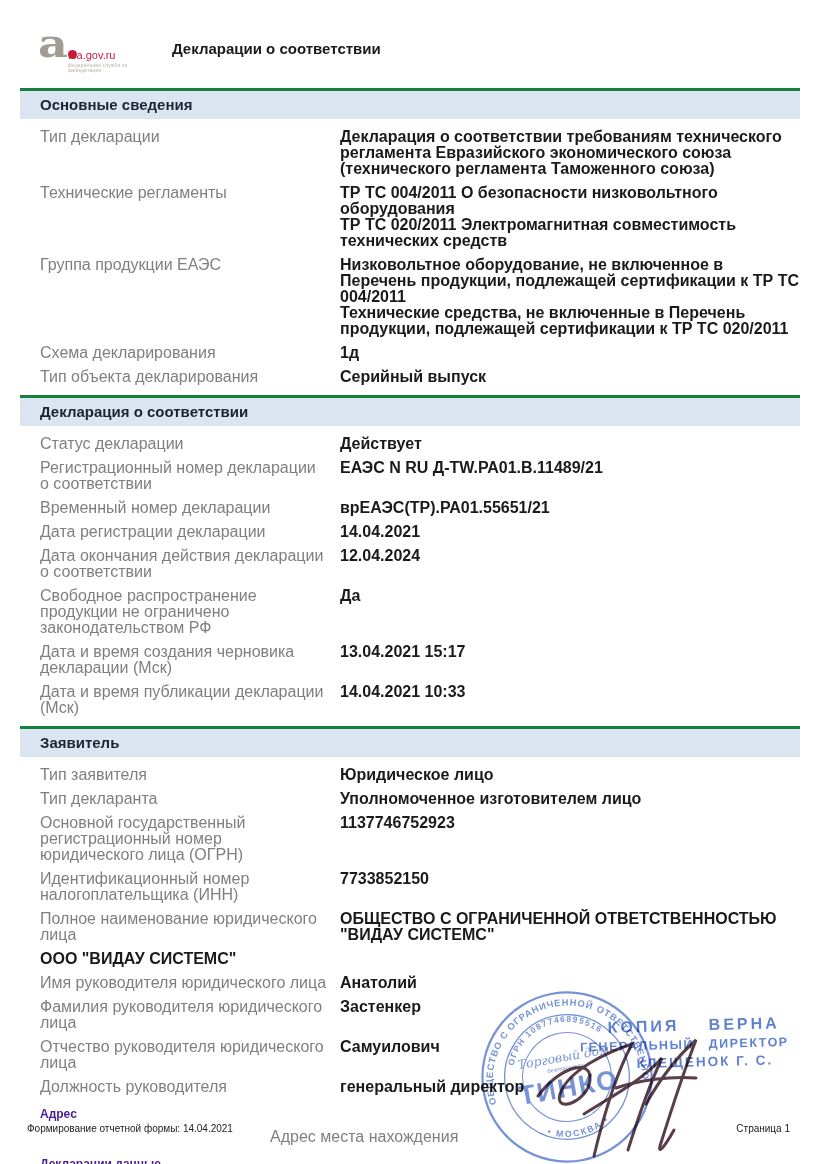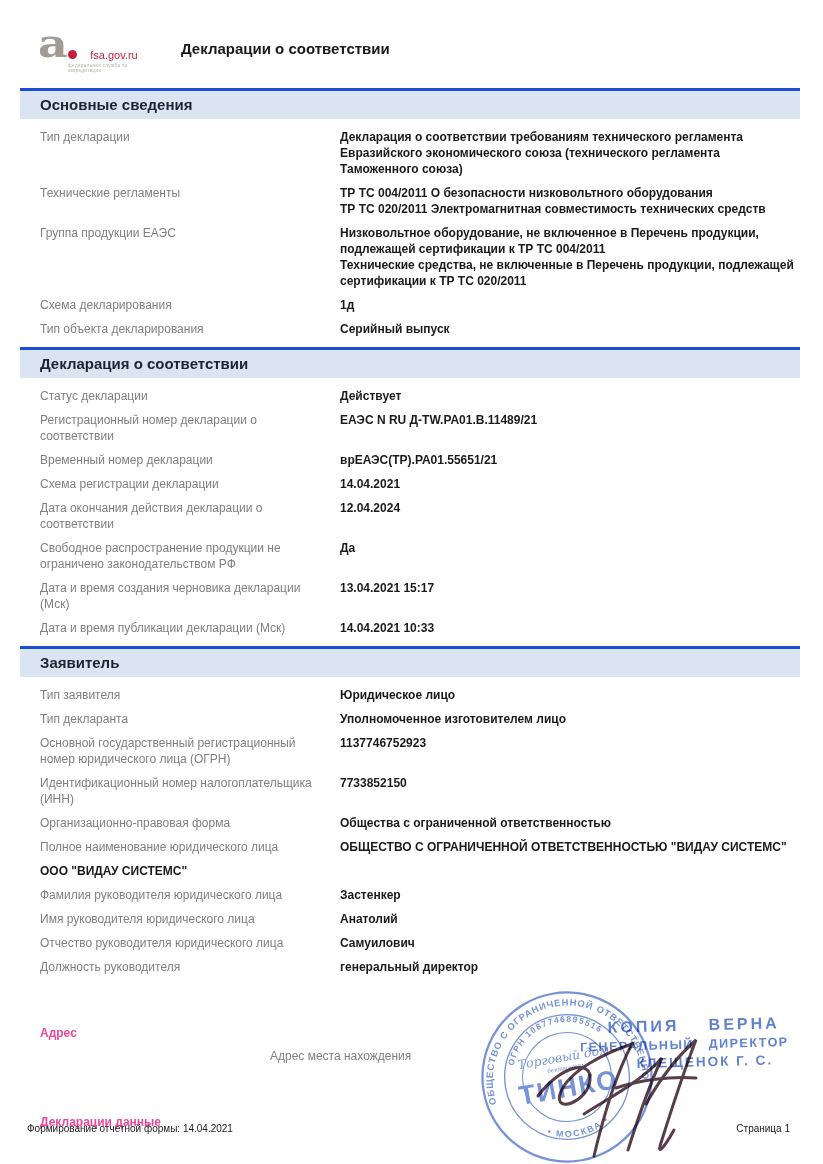--- a/index.html
+++ b/index.html
@@ -15,36 +15,36 @@
 
   
   .doc-header { display: flex; align-items: flex-start; padding: 26px 0 10px 20px; height: 88px; }
   .logo { width: 120px; position: relative; }
   .logo-a {
     font-family: "DejaVu Serif", serif;
     font-size: 40px; font-weight: bold; color: #a29b91; line-height: 34px;
     display: inline-block; transform: scaleX(1.15);
   }
   .logo-dot { display: inline-block; width: 9px; height: 9px; border-radius: 50%; background: #c41e3a; margin-left: 2px; vertical-align: -2px; }
-  .logo-domain { font-size: 11px; color: #c41e3a; margin-left: 28px; margin-top: -12px; text-align: center; }
+  .logo-domain { font-size: 11px; color: #c41e3a; margin-left: 28px; margin-top: -12px; }
   .logo-tagline { font-size: 4.5px; color: #b3aca3; margin-left: 28px; letter-spacing: .4px; margin-top: 2px; }
-  .doc-title { font-size: 15px; font-weight: bold; margin-left: 21px; margin-top: 14px; color: #1a1a1a; }
+  .doc-title { font-size: 15px; font-weight: bold; margin-left: 12px; margin-top: 14px; color: #1a1a1a; }
 
   
   .section-band {
     background: #dbe5f1;
-    border-top: 3px solid #1d4ed8;
+    border-top: 3px solid #15803d;
     padding: 5px 0 6px 20px;
     font-size: 15px; font-weight: bold; color: #1b2433;
   }
   .rows { padding: 6px 0 6px 20px; }
-  .row { display: flex; padding: 4px 0; font-size: 12px; line-height: 16px; justify-content: center; }
+  .row { display: flex; padding: 4px 0; font-size: 16px; line-height: 16px; justify-content: center; }
   .row .label { flex: 0 0 300px; color: #7f7f7f; padding-right: 12px; }
   .row .value { flex: 1; font-weight: bold; color: #1a1a1a; white-space: pre-line; }
-  .subheader { font-size: 12px; font-weight: bold; color: #ec4899; padding: 8px 0 4px 0; margin-top: 39px; }
+  .subheader { font-size: 12px; font-weight: bold; color: #4c1d95; padding: 8px 0 4px 0; }
 
   
   .doc-footer {
     position: absolute; left: 27px; right: 33px; bottom: 30px;
     display: flex; justify-content: space-between;
     font-size: 10px; color: #1a1a1a;
   }
 
   
   .stamp-layer { position: absolute; left: 0; top: 0; width: 823px; height: 1164px; pointer-events: none; }
@@ -107,21 +107,21 @@
     </div>
     <div class="row">
       <div class="label">Регистрационный номер декларации о соответствии</div>
       <div class="value">ЕАЭС N RU Д-TW.РА01.В.11489/21</div>
     </div>
     <div class="row">
       <div class="label">Временный номер декларации</div>
       <div class="value">врЕАЭС(ТР).РА01.55651/21</div>
     </div>
     <div class="row">
-      <div class="label">Схема регистрации декларации</div>
+      <div class="label">Дата регистрации декларации</div>
       <div class="value">14.04.2021</div>
     </div>
     <div class="row">
       <div class="label">Дата окончания действия декларации о соответствии</div>
       <div class="value">12.04.2024</div>
     </div>
     <div class="row">
       <div class="label">Свободное распространение продукции не ограничено законодательством РФ</div>
       <div class="value">Да</div>
     </div>
@@ -147,37 +147,33 @@
     </div>
     <div class="row">
       <div class="label">Основной государственный регистрационный номер юридического лица (ОГРН)</div>
       <div class="value">1137746752923</div>
     </div>
     <div class="row">
       <div class="label">Идентификационный номер налогоплательщика (ИНН)</div>
       <div class="value">7733852150</div>
     </div>
     <div class="row">
-      <div class="label">Организационно-правовая форма</div>
-      <div class="value">Общества с ограниченной ответственностью</div>
-    </div>
-    <div class="row">
       <div class="label">Полное наименование юридического лица</div>
       <div class="value">ОБЩЕСТВО С ОГРАНИЧЕННОЙ ОТВЕТСТВЕННОСТЬЮ "ВИДАУ СИСТЕМС"</div>
     </div>
     <div class="row">
       <div class="value">ООО "ВИДАУ СИСТЕМС"</div>
     </div>
     <div class="row">
+      <div class="label">Имя руководителя юридического лица</div>
+      <div class="value">Анатолий</div>
+    </div>
+    <div class="row">
       <div class="label">Фамилия руководителя юридического лица</div>
       <div class="value">Застенкер</div>
-    </div>
-    <div class="row">
-      <div class="label">Имя руководителя юридического лица</div>
-      <div class="value">Анатолий</div>
     </div>
     <div class="row">
       <div class="label">Отчество руководителя юридического лица</div>
       <div class="value">Самуилович</div>
     </div>
     <div class="row">
       <div class="label">Должность руководителя</div>
       <div class="value">генеральный директор</div>
     </div>
 

